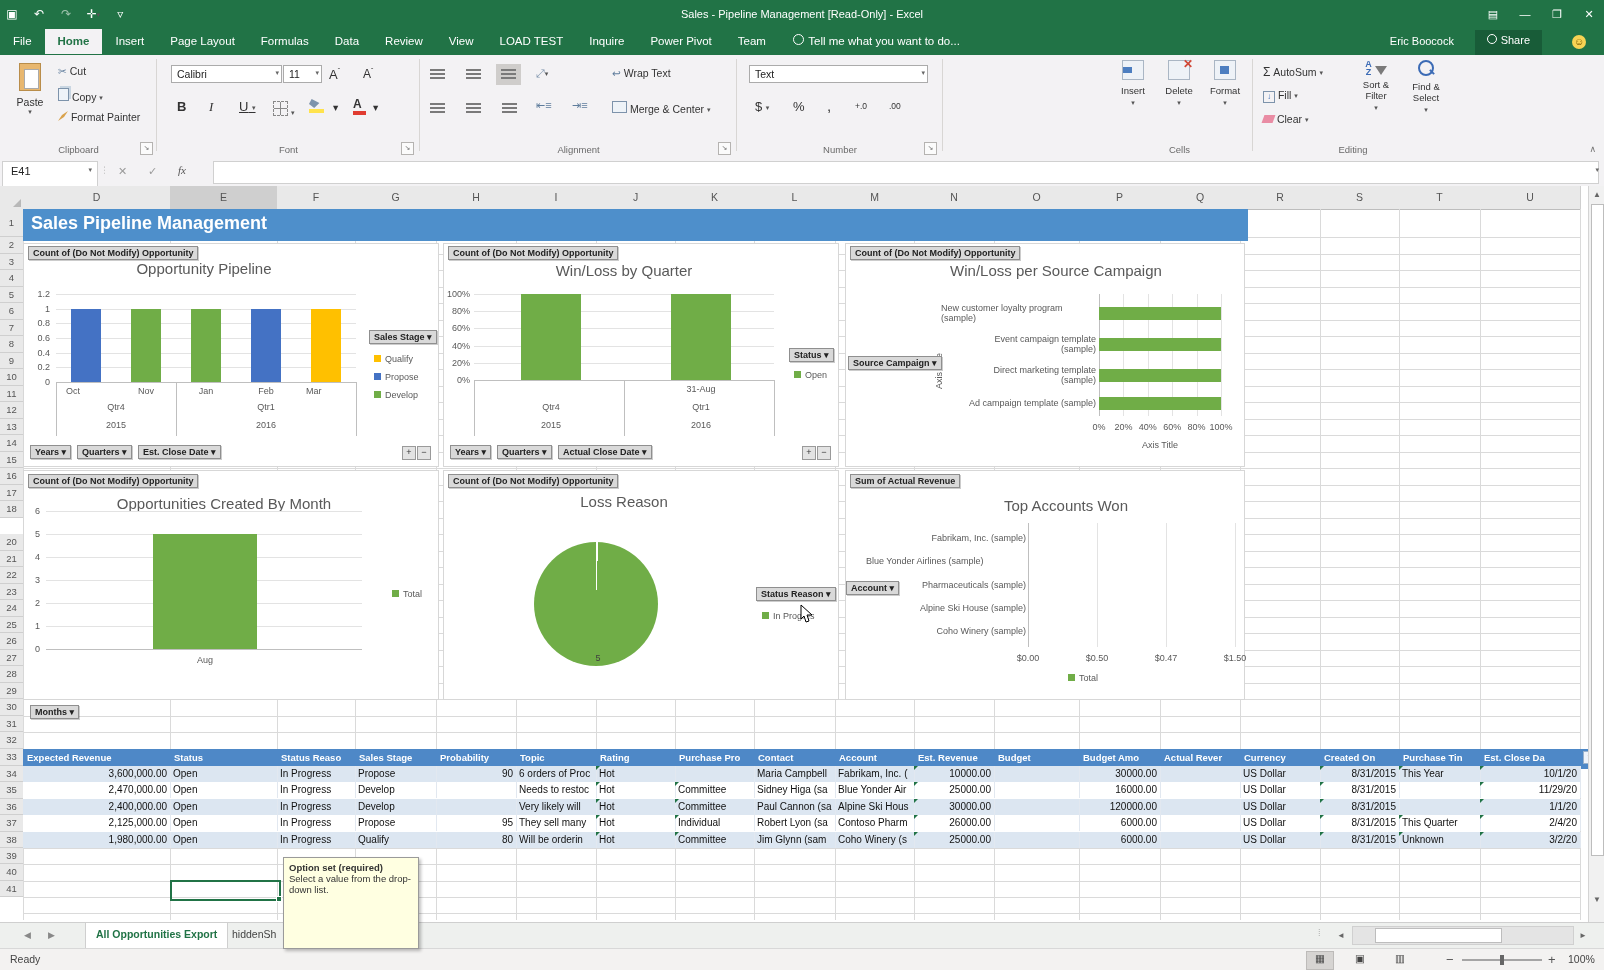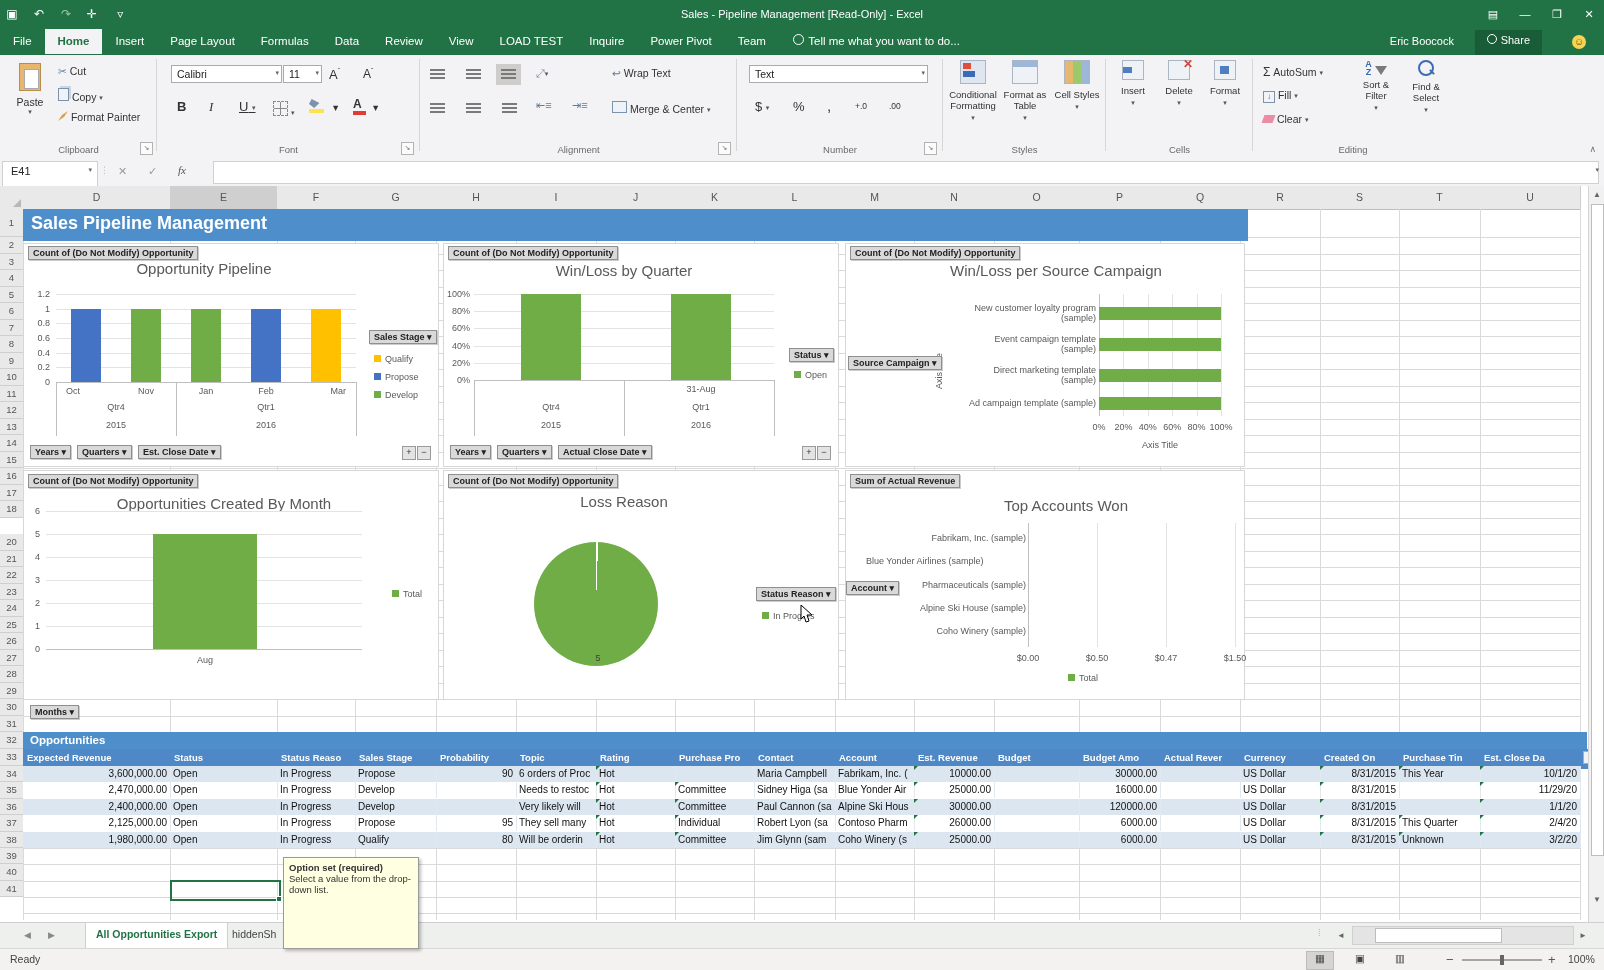--- a/index.html
+++ b/index.html
@@ -161,33 +161,20 @@
     <div class="rbtn" style="left:18px;top:44px;font-size:13px"><span>$</span> <span class="dda">▾</span></div>
     <div class="rbtn" style="left:56px;top:44px;font-size:13px">%</div>
     <div class="rbtn" style="left:90px;top:42px;font-size:15px">,</div>
     <div class="rbtn" style="left:118px;top:46px;font-size:8.5px">+.0</div>
     <div class="rbtn" style="left:152px;top:46px;font-size:8.5px">.00</div>
     <div class="glabel">Number</div>
     <div class="launcher" style="right:6px">↘</div>
     <div class="gsep" style="right:0"></div>
   </div>
 
-  <div class="rgroup" style="left:943px;width:163px">
-    <div class="bigbtn" style="left:6px">
-      <span class="bigico" style="background:linear-gradient(#e04f3c 0 0) 2px 2px/8px 6px no-repeat,linear-gradient(#3b6bb5 0 0) 2px 10px/12px 6px no-repeat,#dfe6ef;border:1px solid #aab6c4"></span>
-      <div>Conditional Formatting</div><span class="dda">▾</span></div>
-    <div class="bigbtn" style="left:58px">
-      <span class="bigico" style="background:linear-gradient(#9cb7d8 0 0) 0 0/24px 6px no-repeat,#eef2f7;border:1px solid #aab6c4"></span>
-      <div>Format as Table</div><span class="dda">▾</span></div>
-    <div class="bigbtn" style="left:110px">
-      <span class="bigico" style="background:linear-gradient(90deg,#e8b76f 33%,#9cc96b 33% 66%,#9cb7d8 66%);border:1px solid #aab6c4"></span>
-      <div>Cell Styles</div><span class="dda">▾</span></div>
-    <div class="glabel">Styles</div>
-    <div class="gsep" style="right:0"></div>
-  </div>
 
   <div class="rgroup" style="left:1106px;width:147px">
     <div class="bigbtn" style="left:6px;width:42px">
       <span class="bigico" style="width:20px;height:18px;border:1px solid #aab6c4;background:linear-gradient(#4d7ec0 0 0) 0 6px/9px 6px no-repeat,#eef2f7"></span>
       <div>Insert</div><span class="dda">▾</span></div>
     <div class="bigbtn" style="left:52px;width:42px">
       <span class="bigico" style="width:20px;height:18px;border:1px solid #aab6c4;background:#eef2f7;position:relative"><span style="position:absolute;right:-4px;top:-2px;color:#d14836;font-size:12px;font-weight:bold">✕</span></span>
       <div>Delete</div><span class="dda">▾</span></div>
     <div class="bigbtn" style="left:98px;width:42px">
       <span class="bigico" style="width:20px;height:18px;border:1px solid #aab6c4;background:linear-gradient(#4d7ec0 0 0) 5px 5px/9px 8px no-repeat,#eef2f7"></span>
@@ -366,21 +353,21 @@
       <div class="axline" style="position: absolute; left: 32px; top: 138px; width: 300px; height: 1px;"></div>
       <div class="bar" style="position: absolute; left: 47px; top: 64.6667px; width: 30px; height: 73.3333px; background: rgb(68, 114, 196);"></div>
       <div class="tick" style="position: absolute; left: 42px; top: 142px; width: 40px; text-align: left;">Oct</div>
       <div class="bar" style="position: absolute; left: 107px; top: 64.6667px; width: 30px; height: 73.3333px; background: rgb(112, 173, 71);"></div>
       <div class="tick" style="position: absolute; left: 102px; top: 142px; width: 40px; text-align: center;">Nov</div>
       <div class="bar" style="position: absolute; left: 167px; top: 64.6667px; width: 30px; height: 73.3333px; background: rgb(112, 173, 71);"></div>
       <div class="tick" style="position: absolute; left: 162px; top: 142px; width: 40px; text-align: center;">Jan</div>
       <div class="bar" style="position: absolute; left: 227px; top: 64.6667px; width: 30px; height: 73.3333px; background: rgb(68, 114, 196);"></div>
       <div class="tick" style="position: absolute; left: 222px; top: 142px; width: 40px; text-align: center;">Feb</div>
       <div class="bar" style="position: absolute; left: 287px; top: 64.6667px; width: 30px; height: 73.3333px; background: rgb(255, 192, 0);"></div>
-      <div class="tick" style="position: absolute; left: 282px; top: 142px; width: 40px; text-align: right;">Mar</div>
+      <div class="tick" style="position: absolute; left: 282px; top: 142px; width: 40px; text-align: left;">Mar</div>
       <div class="axline" style="position: absolute; left: 32px; top: 138px; width: 1px; height: 54px;"></div>
       <div class="axline" style="position: absolute; left: 152px; top: 138px; width: 1px; height: 54px;"></div>
       <div class="axline" style="position: absolute; left: 332px; top: 138px; width: 1px; height: 54px;"></div>
       <div class="tick" style="position: absolute; left: 67px; top: 158px; width: 50px; text-align: center;">Qtr4</div>
       <div class="tick" style="position: absolute; left: 67px; top: 176px; width: 50px; text-align: center;">2015</div>
       <div class="tick" style="position: absolute; left: 217px; top: 158px; width: 50px; text-align: center;">Qtr1</div>
       <div class="tick" style="position: absolute; left: 217px; top: 176px; width: 50px; text-align: center;">2016</div>
       <div class="fbtn" style="position: absolute; left: 345px; top: 86px;">Sales Stage ▾</div>
       <div class="legit" style="position: absolute; left: 350px; top: 110px;"><span class="legsq" style="background: rgb(255, 192, 0);"></span>Qualify</div>
       <div class="legit" style="position: absolute; left: 350px; top: 128px;"><span class="legsq" style="background: rgb(68, 114, 196);"></span>Propose</div>
@@ -420,21 +407,21 @@
       <div class="legit" style="position: absolute; left: 350px; top: 126px;"><span class="legsq" style="background: rgb(112, 173, 71);"></span>Open</div>
       <div class="fbtn" style="position: absolute; left: 6px; top: 201px;">Years ▾</div>
       <div class="fbtn" style="position: absolute; left: 53px; top: 201px;">Quarters ▾</div>
       <div class="fbtn" style="position: absolute; left: 114px; top: 201px;">Actual Close Date ▾</div>
       <div class="pm" style="position: absolute; left: 358px; top: 202px;">+</div>
       <div class="pm" style="position: absolute; left: 373px; top: 202px;">−</div>
     </div>
     <div class="chartpanel" style="position: absolute; left: 845px; top: 57px; width: 398px; height: 222px; z-index: 3;">
       <div class="fieldbtn" style="position: absolute; left: 4px; top: 2px;">Count of (Do Not Modify) Opportunity</div>
       <div class="ctitle" style="position: absolute; left: 60px; top: 18px; width: 300px;">Win/Loss per Source Campaign</div>
-      <div class="tick" style="position: absolute; left: 95px; top: 59px; width: 155px; text-align: right;">
+      <div class="tick" style="position: absolute; left: 95px; top: 59px; width: 155px; ">
         <div>New customer loyalty program</div>
         <div>(sample)</div>
       </div>
       <div class="tick" style="position: absolute; left: 95px; top: 90px; width: 155px; text-align: right;">
         <div>Event campaign template</div>
         <div>(sample)</div>
       </div>
       <div class="tick" style="position: absolute; left: 95px; top: 121px; width: 155px; text-align: right;">
         <div>Direct marketing template</div>
         <div>(sample)</div>
@@ -504,21 +491,20 @@
       <div class="tick" style="position: absolute; left: 164px; top: 182px; width: 36px; text-align: center;">$0.00</div>
       <div class="cgl" style="position: absolute; left: 251px; top: 52px; width: 1px; height: 124px;"></div>
       <div class="tick" style="position: absolute; left: 233px; top: 182px; width: 36px; text-align: center;">$0.50</div>
       <div class="cgl" style="position: absolute; left: 320px; top: 52px; width: 1px; height: 124px;"></div>
       <div class="tick" style="position: absolute; left: 302px; top: 182px; width: 36px; text-align: center;">$0.47</div>
       <div class="cgl" style="position: absolute; left: 389px; top: 52px; width: 1px; height: 124px;"></div>
       <div class="tick" style="position: absolute; left: 371px; top: 182px; width: 36px; text-align: center;">$1.50</div>
       <div class="legit" style="position: absolute; left: 222px; top: 202px;"><span class="legsq" style="background: rgb(112, 173, 71);"></span>Total</div>
       <div class="fbtn" style="position: absolute; left: 0px; top: 110px;">Account ▾</div>
     </div>
-    <div class="tband" style="position: absolute; left: 23px; top: 546px; width: 1557px; height: 17px; z-index: 3; font-size: 11.5px; padding: 2px 0px 0px 7px;">Opportunities</div>
     <div class="thcell" style="position: absolute; left: 23px; top: 563px; width: 147px; height: 17px; padding: 3px 14px 0px 4px; z-index: 3;">Expected Revenue<span class="tfilter">▼</span></div>
     <div class="thcell" style="position: absolute; left: 170px; top: 563px; width: 107px; height: 17px; padding: 3px 14px 0px 4px; z-index: 3;">Status<span class="tfilter">▼</span></div>
     <div class="thcell" style="position: absolute; left: 277px; top: 563px; width: 78px; height: 17px; padding: 3px 14px 0px 4px; z-index: 3;">Status Reaso<span class="tfilter">▼</span></div>
     <div class="thcell" style="position: absolute; left: 355px; top: 563px; width: 81px; height: 17px; padding: 3px 14px 0px 4px; z-index: 3;">Sales Stage<span class="tfilter">▼</span></div>
     <div class="thcell" style="position: absolute; left: 436px; top: 563px; width: 80px; height: 17px; padding: 3px 14px 0px 4px; z-index: 3;">Probability<span class="tfilter">▼</span></div>
     <div class="thcell" style="position: absolute; left: 516px; top: 563px; width: 80px; height: 17px; padding: 3px 14px 0px 4px; z-index: 3;">Topic<span class="tfilter">▼</span></div>
     <div class="thcell" style="position: absolute; left: 596px; top: 563px; width: 79px; height: 17px; padding: 3px 14px 0px 4px; z-index: 3;">Rating<span class="tfilter">▼</span></div>
     <div class="thcell" style="position: absolute; left: 675px; top: 563px; width: 79px; height: 17px; padding: 3px 14px 0px 4px; z-index: 3;">Purchase Pro<span class="tfilter">▼</span></div>
     <div class="thcell" style="position: absolute; left: 754px; top: 563px; width: 81px; height: 17px; padding: 3px 14px 0px 4px; z-index: 3;">Contact<span class="tfilter">▼</span></div>
     <div class="thcell" style="position: absolute; left: 835px; top: 563px; width: 79px; height: 17px; padding: 3px 14px 0px 4px; z-index: 3;">Account<span class="tfilter">▼</span></div>

